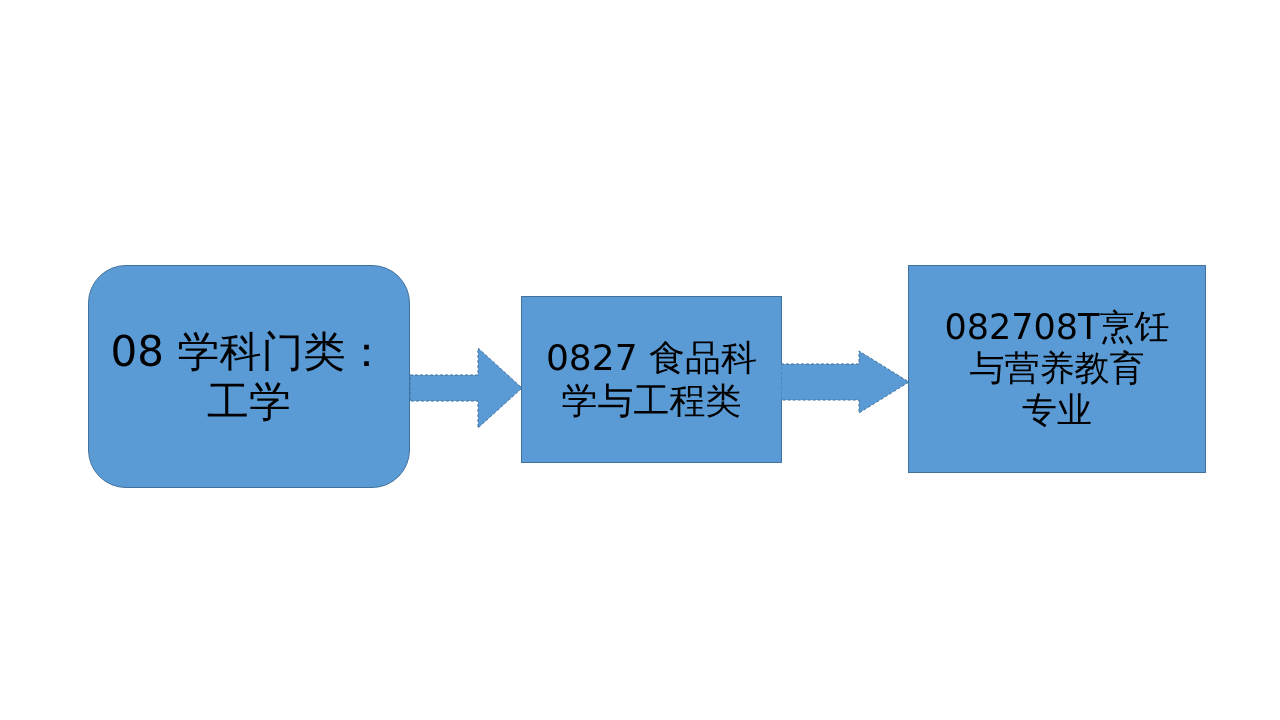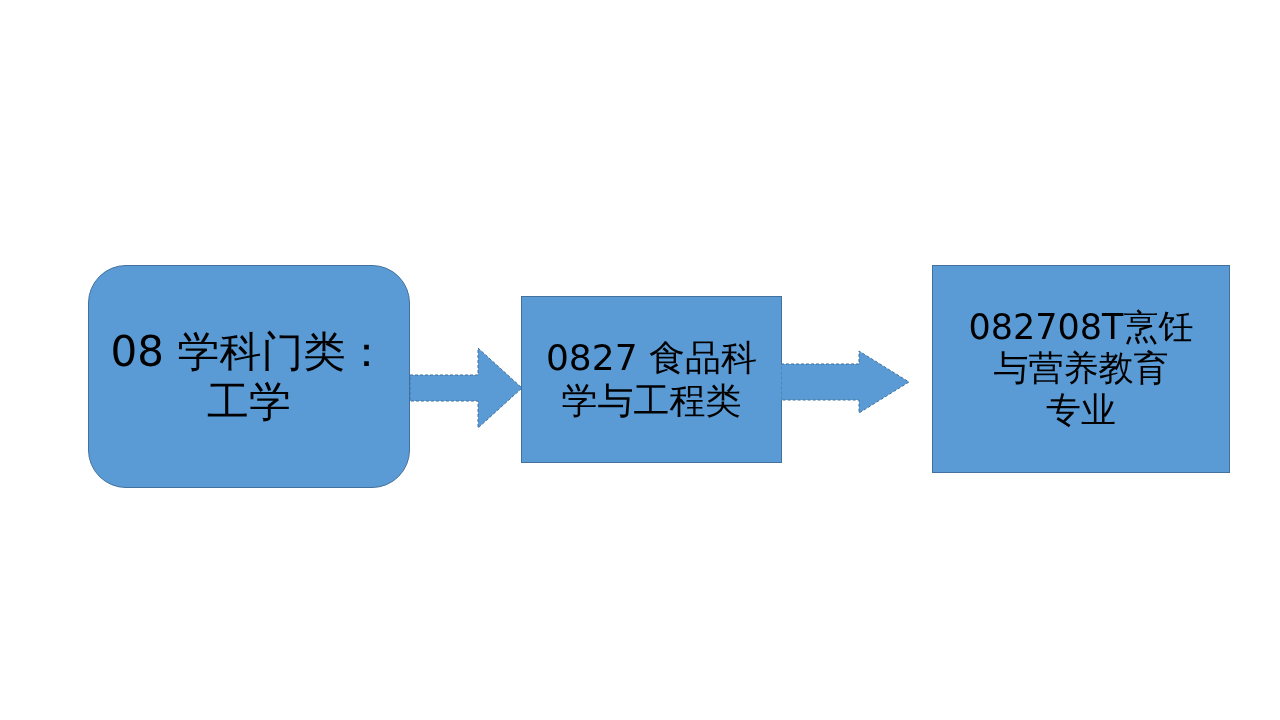--- a/index.html
+++ b/index.html
@@ -63,21 +63,20 @@
     font-size: 36px;
   }
 
   
   #node-major {
     left: 908px;
     top: 265px;
     width: 298px;
     height: 208px;
     font-size: 35px;
-    margin-left: 24px;
   }
 
   
   .arrow {
     position: absolute;
     display: block;
   }
   #arrow-1 {
     left: 410px;
     top: 344px;

